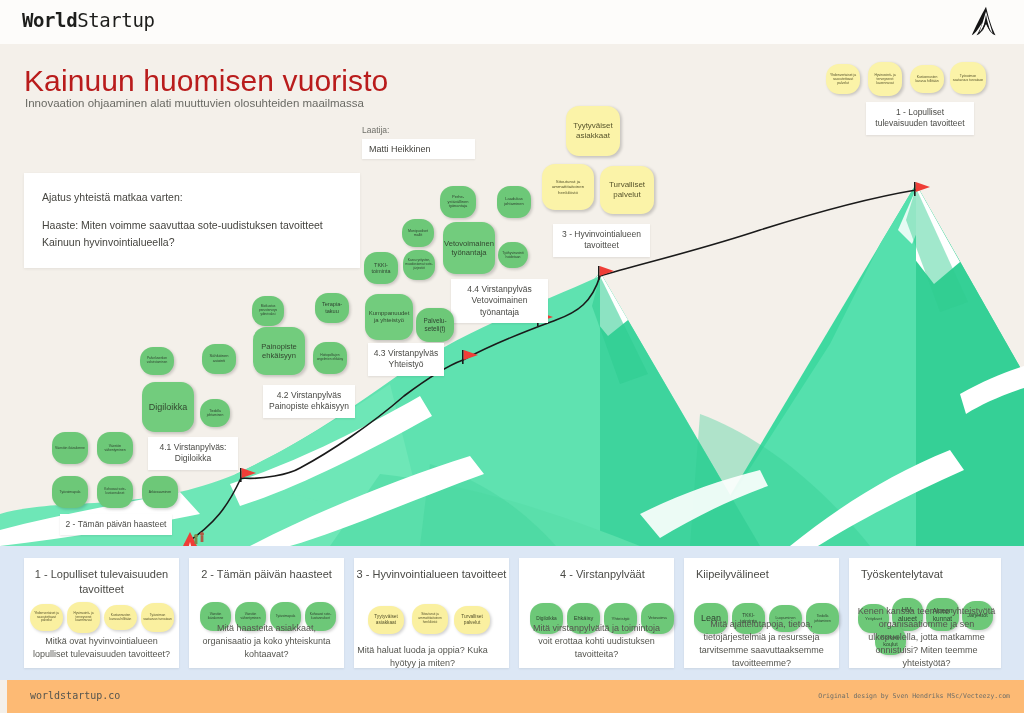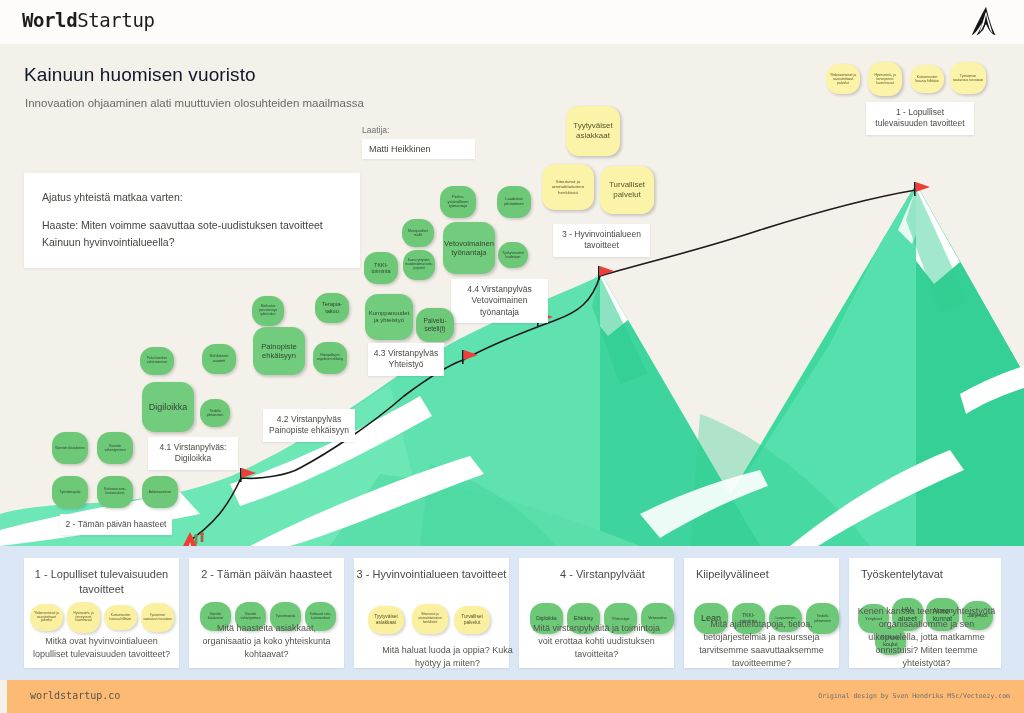--- a/index.html
+++ b/index.html
@@ -14,21 +14,21 @@
   
   .header{position:absolute;left:0;top:0;width:1024px;height:44px;background:#fdfcfa;z-index:60;}
   .brand{position:absolute;left:22px;top:9px;font-family:"DejaVu Sans Mono","Liberation Mono",monospace;font-size:19px;letter-spacing:-0.4px;color:#1d1d1b;}
   .brand b{font-weight:700;}
   .brand span{font-weight:400;}
   .logo{position:absolute;right:19px;top:4px;width:38px;height:36px;}
 
   
   .canvas{position:absolute;left:0;top:44px;width:1024px;height:502px;background:#f4f0ea;overflow:hidden;}
 
-  .poster-title{position:absolute;left:24px;top:20px;font-size:19px;font-weight:400;color:#0f172a;letter-spacing:.1px;}
+  .poster-title{position:absolute;left:24px;top:20px;font-size:30px;font-weight:400;color:#b91c1c;letter-spacing:.1px;}
   .poster-sub{position:absolute;left:25px;top:53px;font-size:11.5px;color:#6a6a64;}
 
   .laatija-box{position:absolute;left:362px;top:81px;width:113px;}
   .laatija-label{font-size:8.5px;color:#6f6f69;margin-bottom:4px;}
   .laatija-field{background:#fff;border:0;height:20px;line-height:20px;padding:0 7px;font-size:9px;color:#45443f;box-shadow:0 1px 2px rgba(0,0,0,.07);}
 
   .intro{position:absolute;left:24px;top:129px;width:300px;background:#fff;padding:16px 18px 18px 18px;box-shadow:0 1px 3px rgba(0,0,0,.07);}
   .intro p{margin:0;font-size:10.5px;line-height:1.55;color:#45443f;}
   .intro .it{font-style:italic;}
   .intro .sp{height:12px;}
@@ -188,21 +188,21 @@
     <div class="note g" style="left:364px;top:208px;width:34px;height:32px;font-size:5.4px;">TKKI-toiminta</div>
     <div class="note g" style="left:403px;top:206px;width:32px;height:30px;font-size:3.2px;">Kasvu yritysten, muodostamat sote-järjestöt</div>
     <div class="note g2" style="left:365px;top:250px;width:48px;height:46px;font-size:6px;">Kumppanuudet ja yhteistyö</div>
     <div class="note g" style="left:416px;top:264px;width:38px;height:34px;font-size:6.4px;">Palvelu-seteli(t)</div>
     <div class="cap" style="left:368px;top:299px;width:76px;">4.3 Virstanpylväs Yhteistyö</div>
 
     <div class="note g" style="left:252px;top:252px;width:32px;height:30px;font-size:3.2px;">Matkustus perusterveys ydinrivaksi</div>
     <div class="note g" style="left:315px;top:249px;width:34px;height:30px;font-size:5.6px;">Terapia-takuu</div>
     <div class="note g2" style="left:253px;top:283px;width:52px;height:48px;font-size:7.6px;">Painopiste ehkäisyyn</div>
     <div class="note g" style="left:313px;top:298px;width:34px;height:32px;font-size:3.2px;">Hoitopolkujen ongelmien ehkäisy</div>
-    <div class="cap" style="left:263px;top:341px;width:92px;margin-top:24px;">4.2 Virstanpylväs Painopiste ehkäisyyn</div>
+    <div class="cap" style="left:263px;top:341px;width:92px;">4.2 Virstanpylväs Painopiste ehkäisyyn</div>
 
     <div class="note g" style="left:140px;top:303px;width:34px;height:28px;font-size:3.2px;">Palveluverkon vahvistaminen</div>
     <div class="note g" style="left:202px;top:300px;width:34px;height:30px;font-size:4px;">Sähköinen asiointi</div>
     <div class="note g2" style="left:142px;top:338px;width:52px;height:50px;font-size:9px;">Digiloikka</div>
     <div class="note g" style="left:200px;top:355px;width:30px;height:28px;font-size:3.4px;">Tiedolla johtaminen</div>
     <div class="cap" style="left:148px;top:393px;width:90px;">4.1 Virstanpylväs: Digiloikka</div>
 
     <div class="note g" style="left:52px;top:388px;width:36px;height:32px;font-size:3.4px;">Väestön ikärakenne</div>
     <div class="note g" style="left:97px;top:388px;width:36px;height:32px;font-size:3.4px;">Väestön vähentyminen</div>
     <div class="note g" style="left:52px;top:432px;width:36px;height:32px;font-size:3.4px;">Työvoimapula</div>
@@ -231,21 +231,21 @@
     <div class="note g" style="left:200px;top:56px;width:31px;height:29px;font-size:3.2px;">Väestön ikärakenne</div>
     <div class="note g" style="left:235px;top:56px;width:31px;height:29px;font-size:3.2px;">Väestön vähentyminen</div>
     <div class="note g" style="left:270px;top:56px;width:31px;height:29px;font-size:3.2px;">Työvoimapula</div>
     <div class="note g" style="left:305px;top:56px;width:31px;height:29px;font-size:3.2px;">Kohoavat sote-kustannukset</div>
     <div class="panel-q" style="left:195px;width:143px;bottom:19px;">Mitä haasteita asiakkaat, organisaatio ja koko yhteiskunta kohtaavat?</div>
 
     <div class="panel-title" style="left:354px;width:155px;top:21px;">3 - Hyvinvointialueen tavoitteet</div>
     <div class="note y2" style="left:368px;top:60px;width:36px;height:28px;font-size:4.8px;">Tyytyväiset asiakkaat</div>
     <div class="note y2" style="left:412px;top:58px;width:36px;height:30px;font-size:3.2px;">Sitoutunut ja ammattitaitoinen henkilöstö</div>
     <div class="note y2" style="left:454px;top:60px;width:36px;height:28px;font-size:4.8px;">Turvalliset palvelut</div>
-    <div class="panel-q" style="left:376px;width:143px;bottom:10px;margin-top:37px;">Mitä haluat luoda ja oppia? Kuka hyötyy ja miten?</div>
+    <div class="panel-q" style="left:351px;width:143px;bottom:10px;margin-top:37px;">Mitä haluat luoda ja oppia? Kuka hyötyy ja miten?</div>
 
     <div class="panel-title l" style="left:560px;width:140px;top:21px;">4 - Virstanpylväät</div>
     <div class="note g" style="left:530px;top:57px;width:33px;height:31px;font-size:4.8px;">Digiloikka</div>
     <div class="note g" style="left:567px;top:57px;width:33px;height:31px;font-size:5.6px;">Ehkäisy</div>
     <div class="note g" style="left:604px;top:57px;width:33px;height:31px;font-size:4.4px;">Yhteistyö</div>
     <div class="note g" style="left:641px;top:57px;width:33px;height:31px;font-size:4px;">Vetovoima</div>
     <div class="panel-q" style="left:525px;width:143px;bottom:19px;">Mitä virstanpylväitä ja toimintoja voit erottaa kohti uudistuksen tavoitteita?</div>
 
     <div class="panel-title l" style="left:696px;width:140px;top:21px;">Kiipeilyvälineet</div>
     <div class="note g" style="left:694px;top:57px;width:34px;height:31px;font-size:9px;">Lean</div>

